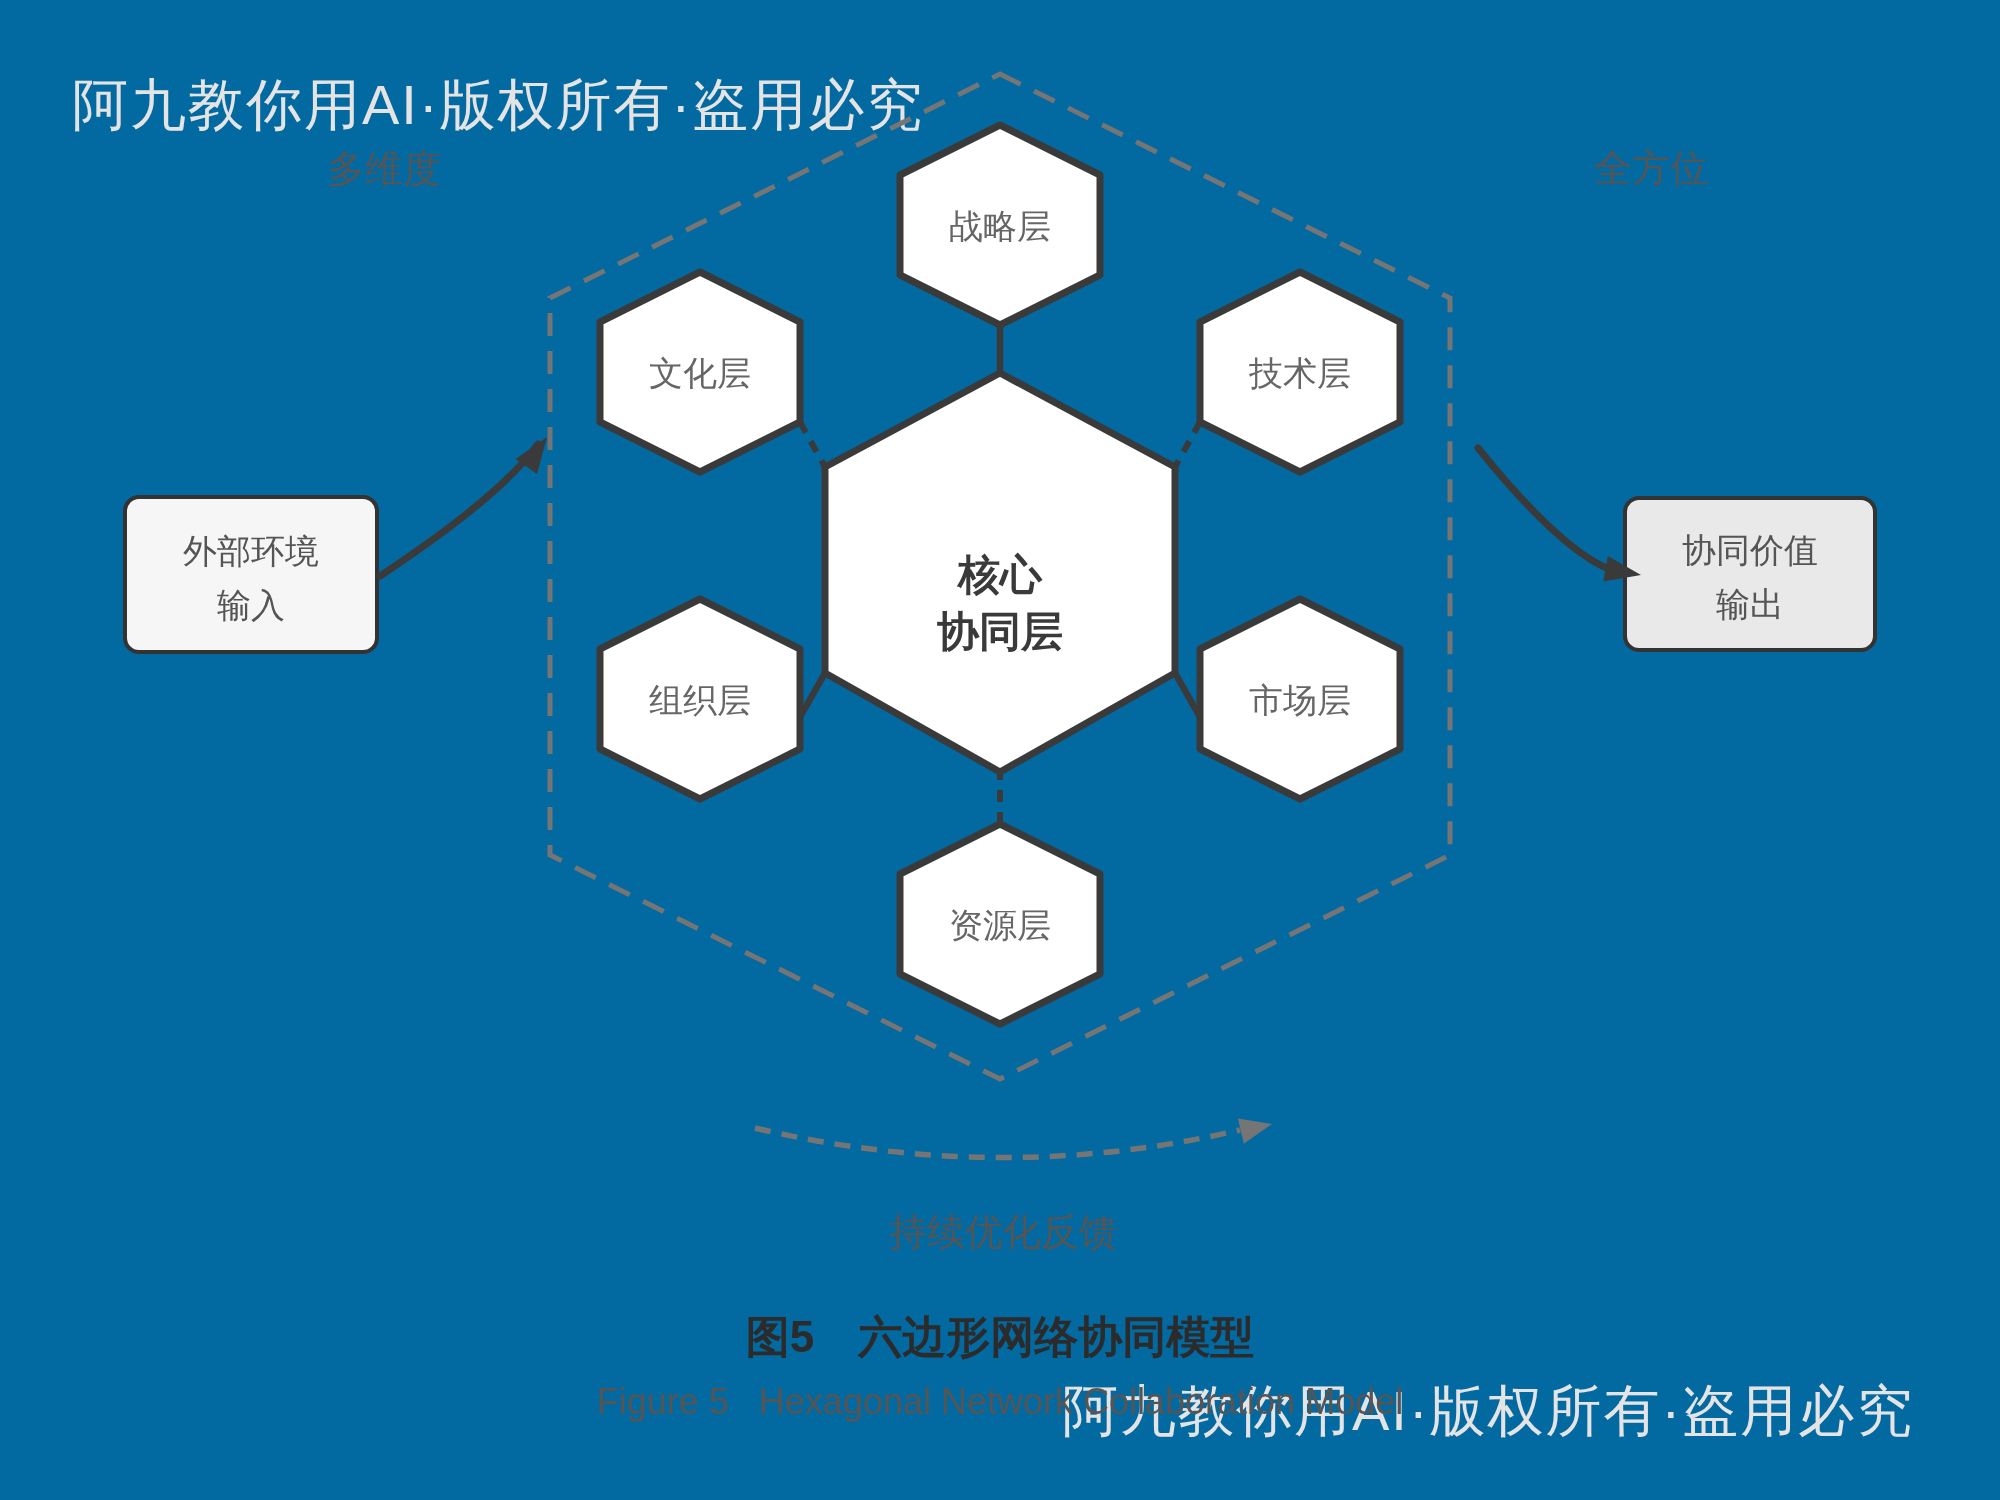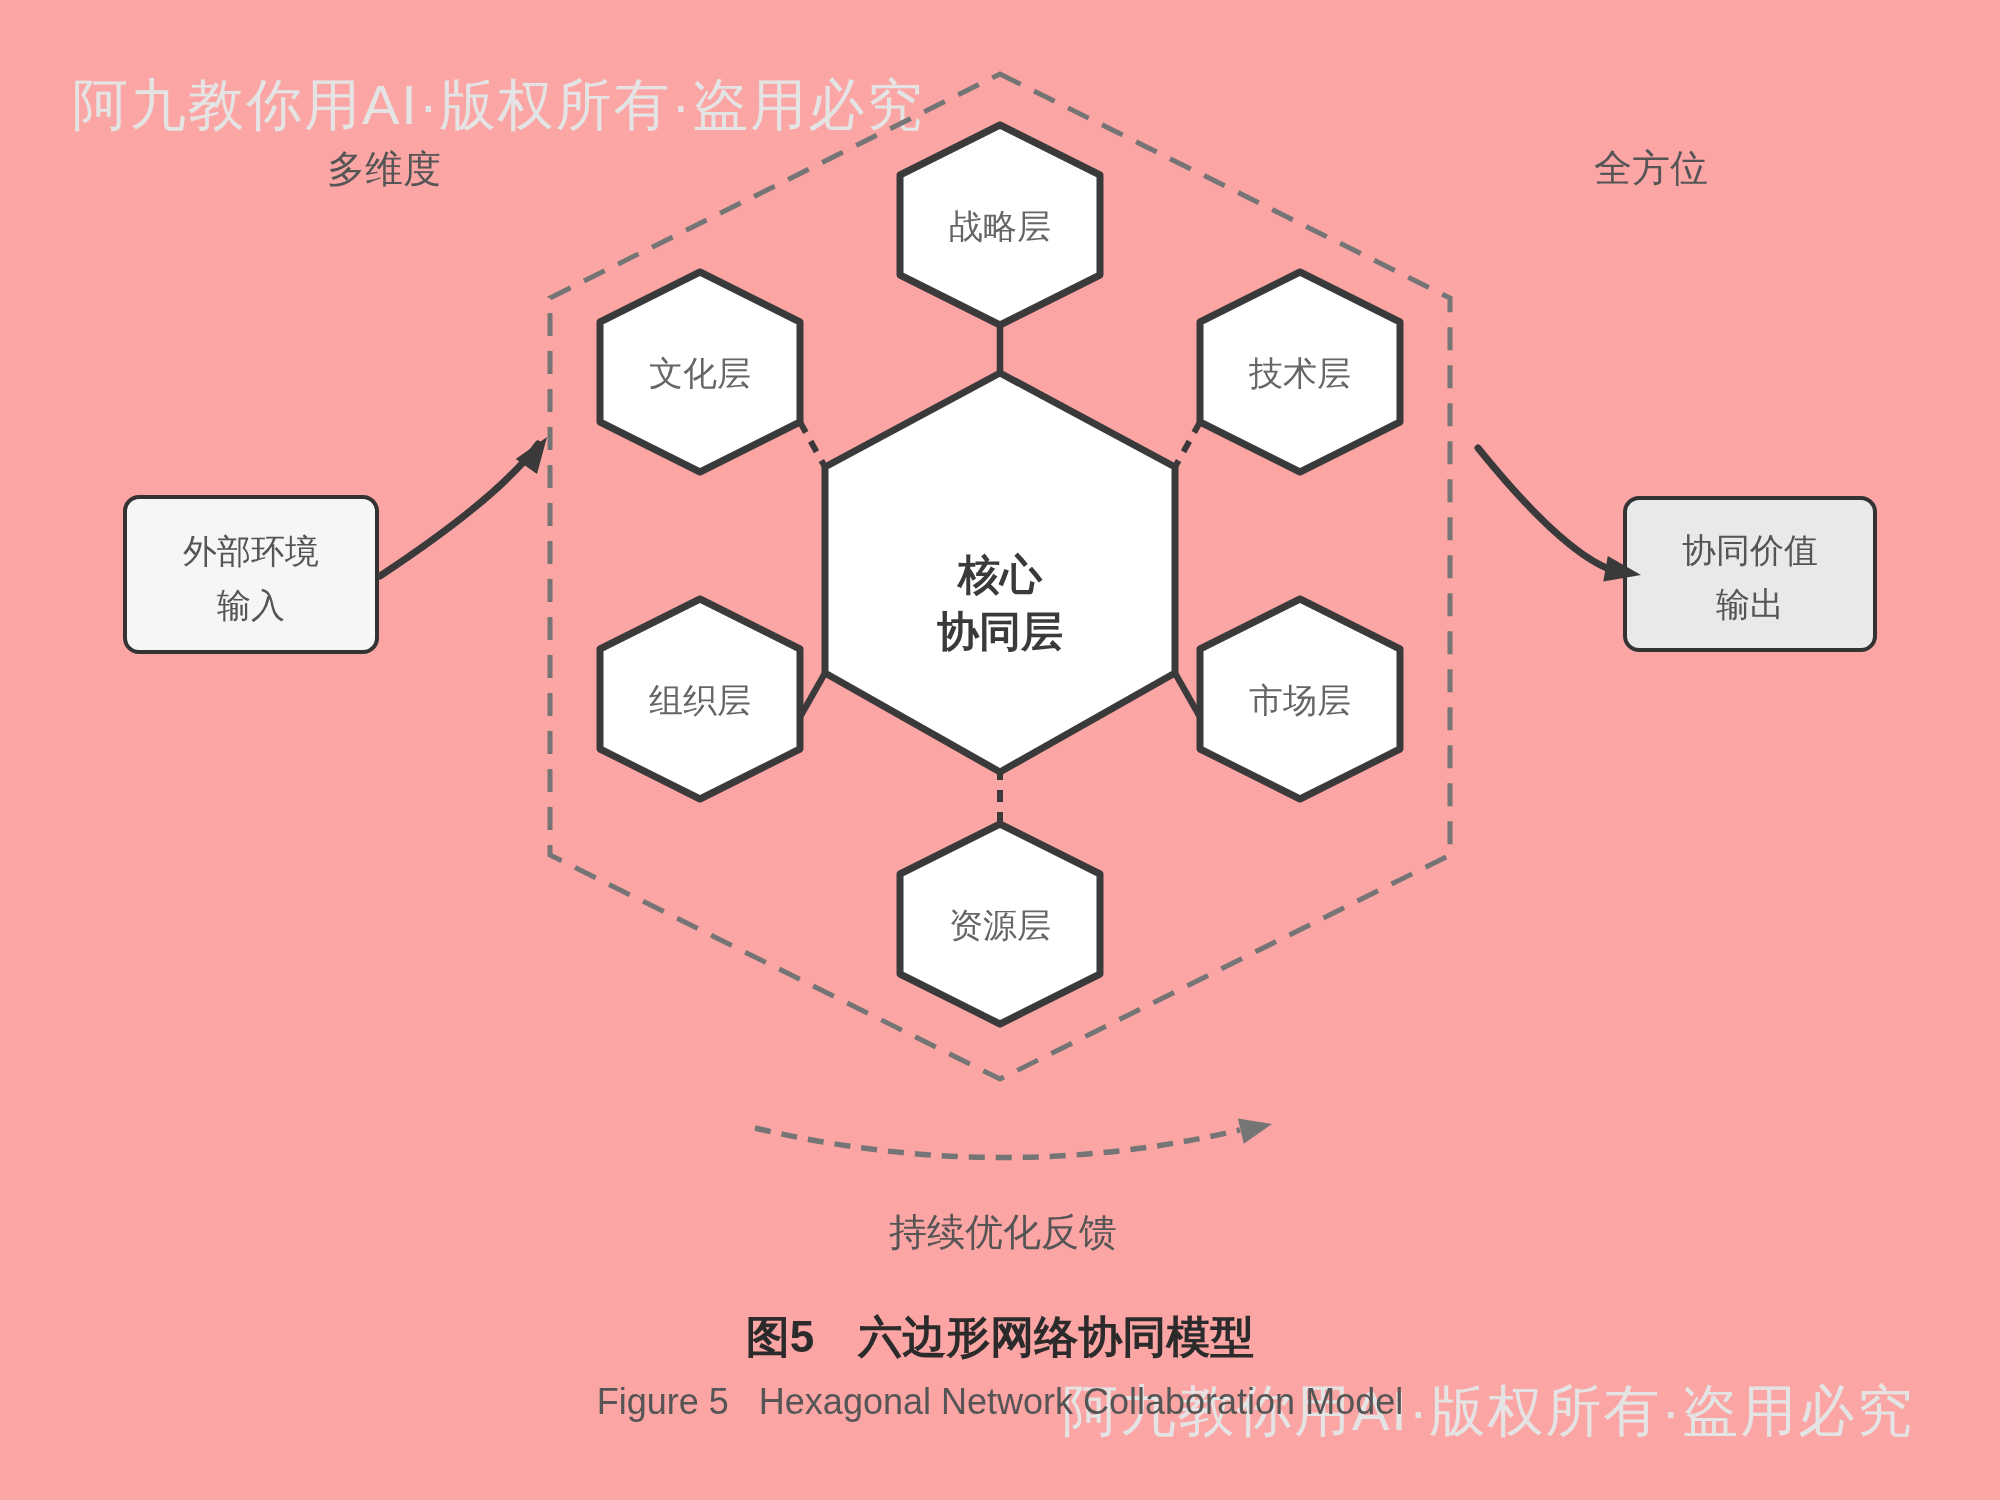--- a/index.html
+++ b/index.html
@@ -1,19 +1,19 @@
 <!DOCTYPE html>
 <html><head>
 <meta charset="utf-8">
 <style>
   html,body{margin:0;padding:0;background:#ffffff;}
   .stage{
     position:relative;
     width:2000px;height:1500px;
-    background:#fca5a5;
+    background:#0369a1;
     font-family:"Liberation Sans","DejaVu Sans",sans-serif;
     overflow:hidden;
   }
   svg{display:block;}
   text{font-family:"Liberation Sans","DejaVu Sans",sans-serif;white-space:pre;}
   .watermark{fill:#e4e4e4;font-size:56px;letter-spacing:2px;}
   .corner-label{fill:#555555;font-size:38px;}
   .node-label{fill:#666666;font-size:34px;text-anchor:middle;}
   .core-label{fill:#3a3a3a;font-size:42px;font-weight:bold;text-anchor:middle;}
   .box-label{fill:#555555;font-size:34px;text-anchor:middle;}

